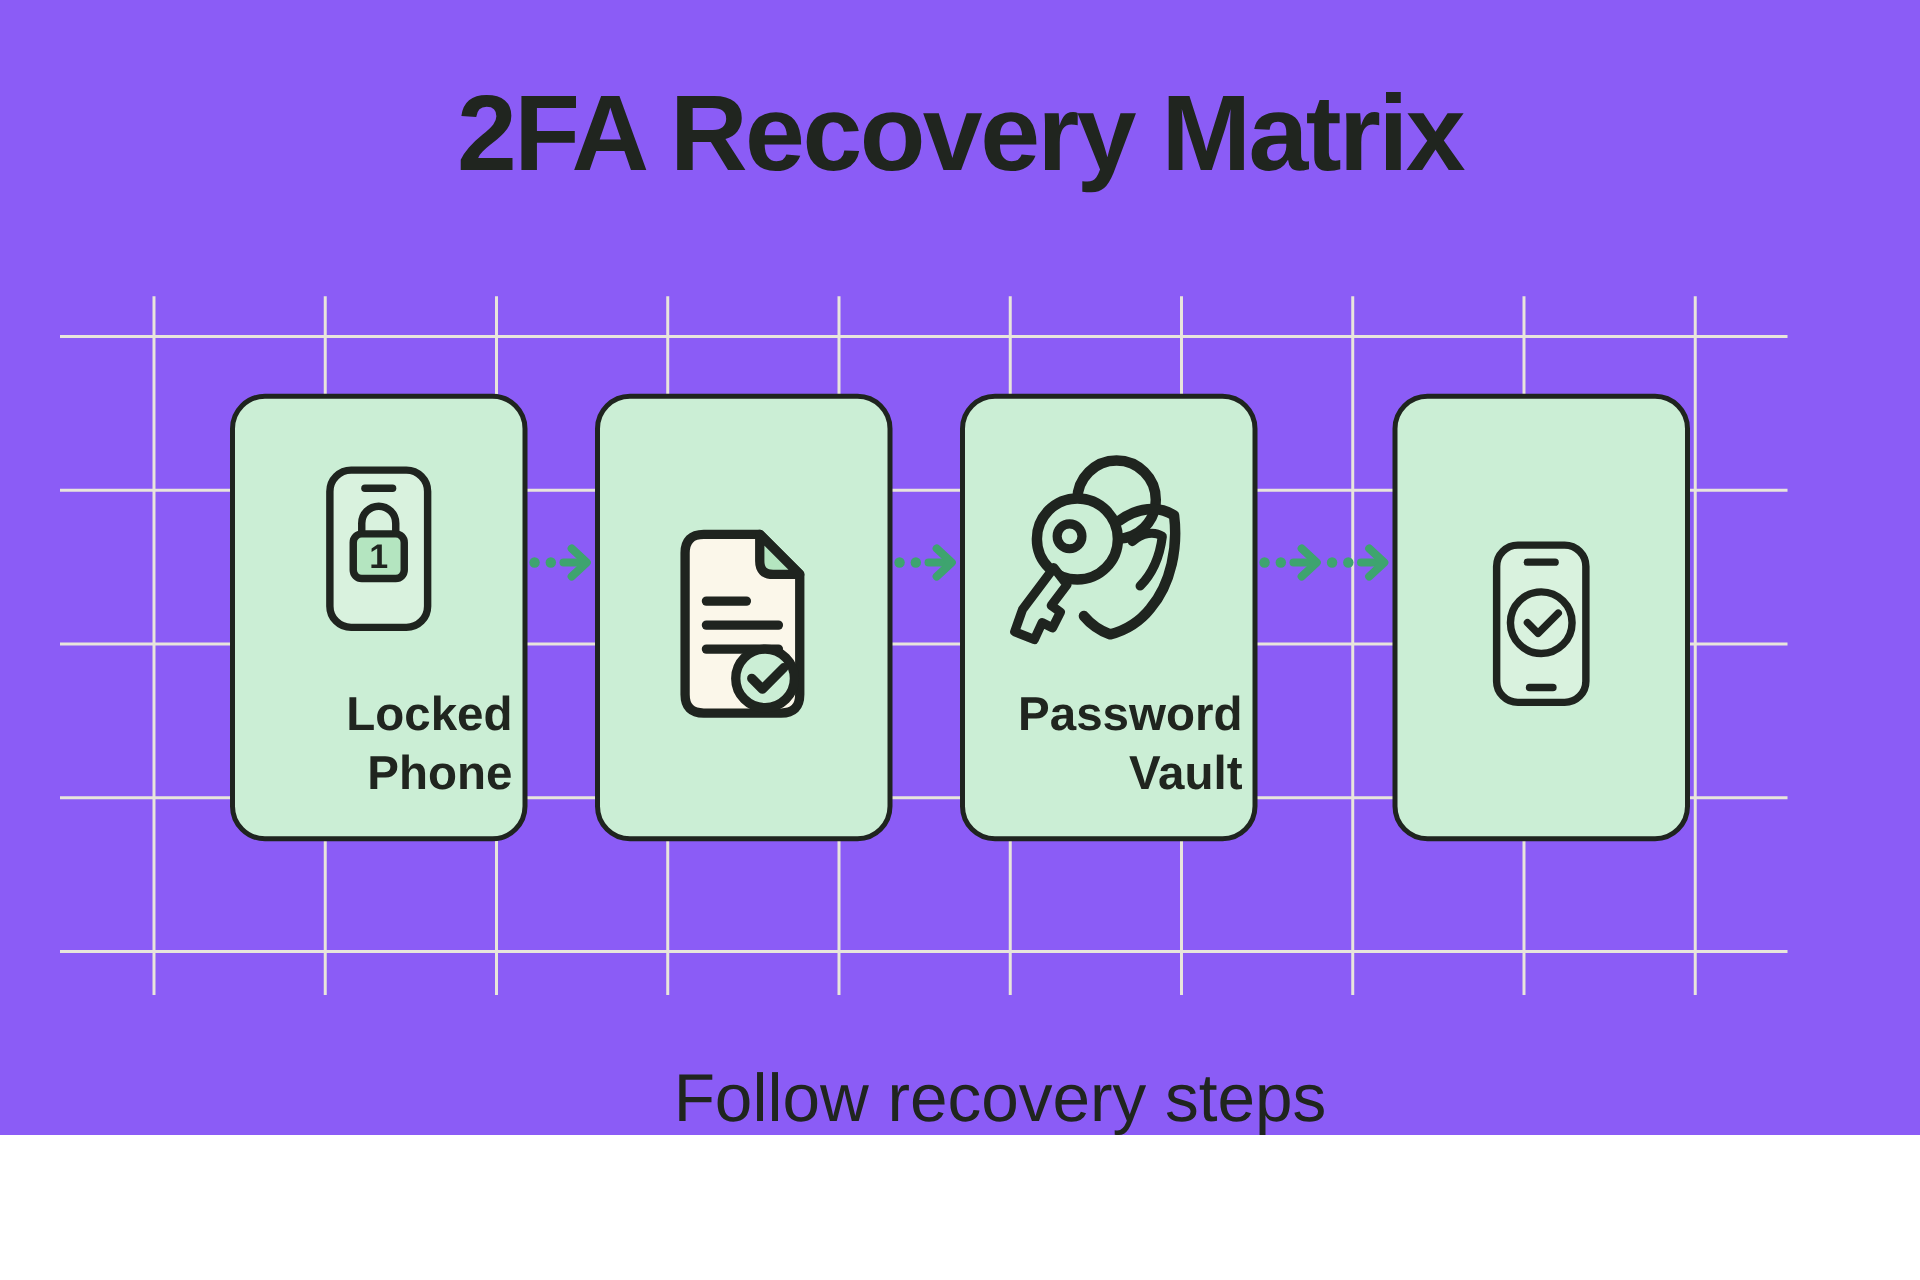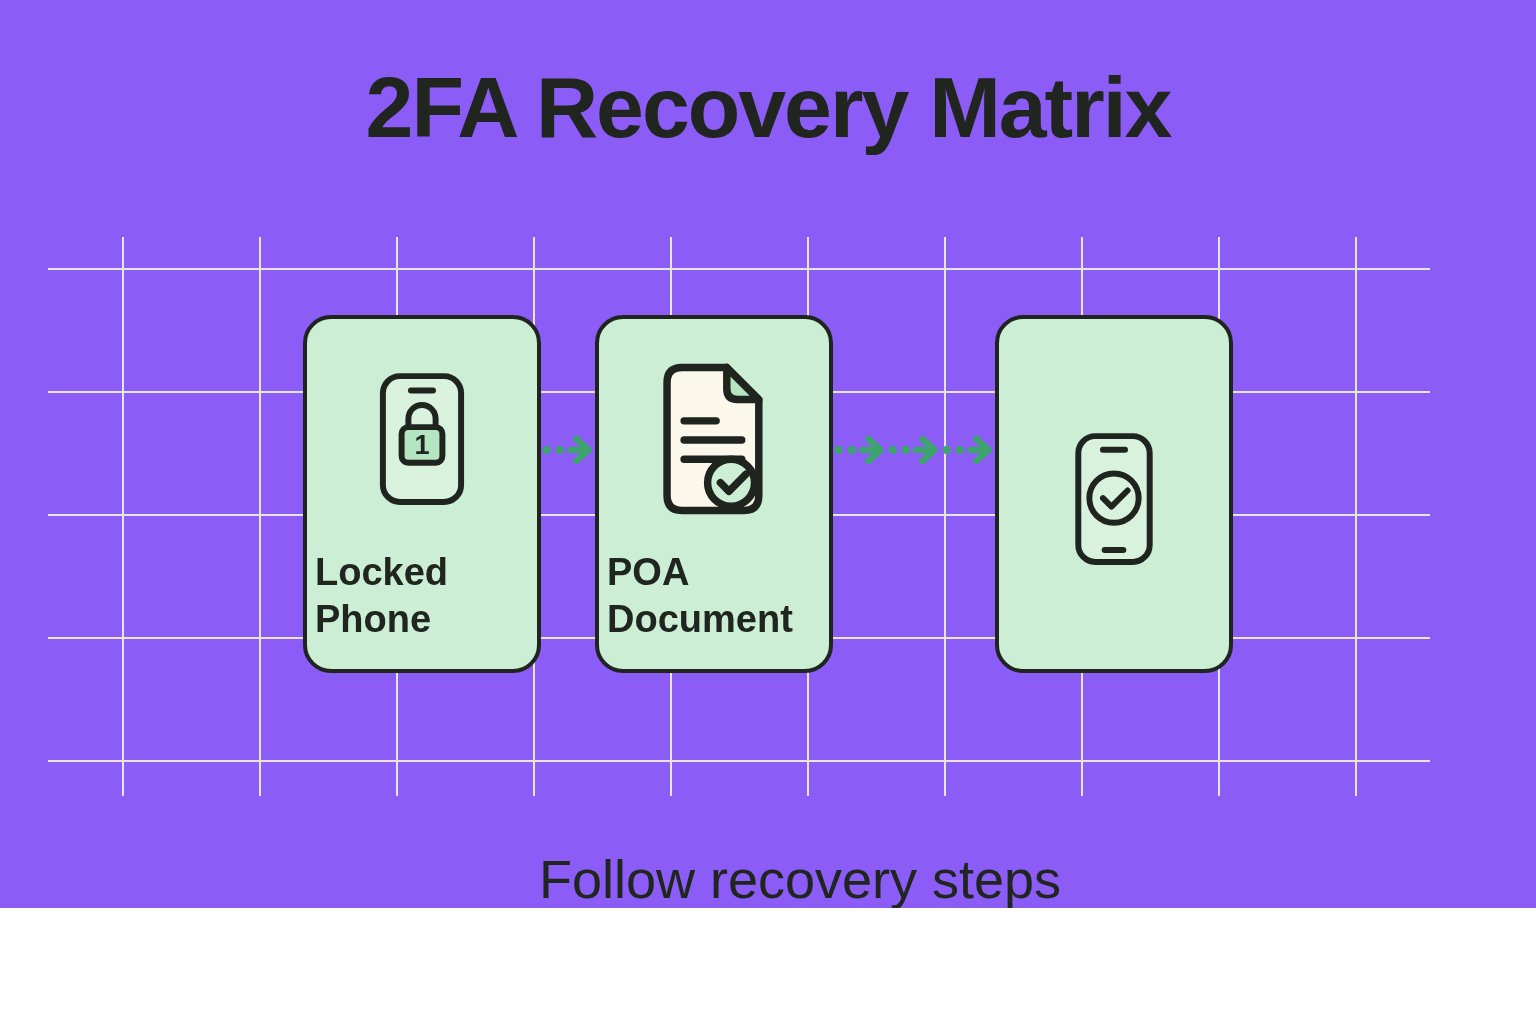--- a/index.html
+++ b/index.html
@@ -56,21 +56,21 @@
     display:flex;
     align-items:center;
     justify-content:center;
     width:100%;
     padding-top:10px;
   }
 
   .card-label {
     flex:0 0 auto;
     margin:0 8px 26px 8px;
-    text-align:left;
+    text-align:right;
     font-size:38px;
     font-weight:700;
     line-height:1.24;
     color:#20251F;
   }
 
   .arrow-gap {
     width:54px;
     margin-top:117px;
     display:flex;
@@ -126,32 +126,48 @@
         <svg width="130" height="160" viewBox="0 0 120 150" fill="none" stroke="#1F241F" stroke-width="7" stroke-linecap="round" stroke-linejoin="round">
           <path d="M30 8 H72 L102 38 V128 Q102 142 88 142 H30 Q16 142 16 128 V22 Q16 8 30 8 Z" fill="#FBF7EA"></path>
           <path d="M72 8 V28 Q72 38 82 38 H102 Z" fill="#B4E5C0"></path>
           <line x1="32" y1="58" x2="62" y2="58"></line>
           <line x1="32" y1="76" x2="86" y2="76"></line>
           <line x1="32" y1="94" x2="86" y2="94"></line>
           <circle cx="76" cy="116" r="22" fill="#CBEED5"></circle>
           <path d="M66 116 l8 8 l16 -16"></path>
         </svg>
       </div>
-      <div class="card-label">POA Document</div>
-    </div>
-
-    <div class="arrow-gap">
-      <svg width="52" height="36" viewBox="0 0 56 36" fill="none">
-        <circle cx="5" cy="18" r="4.5" fill="#3EA46F"></circle>
-        <circle cx="19" cy="18" r="4.5" fill="#3EA46F"></circle>
-        <line x1="30" y1="18" x2="43" y2="18" stroke="#3EA46F" stroke-width="7" stroke-linecap="round"></line>
-        <path d="M37 6 L50 18 L37 30" stroke="#3EA46F" stroke-width="7" stroke-linecap="round" stroke-linejoin="round"></path>
-      </svg>
-    </div>
-
+    </div>
+
+    <div class="arrow-gap">
+      <svg width="52" height="36" viewBox="0 0 56 36" fill="none">
+        <circle cx="5" cy="18" r="4.5" fill="#3EA46F"></circle>
+        <circle cx="19" cy="18" r="4.5" fill="#3EA46F"></circle>
+        <line x1="30" y1="18" x2="43" y2="18" stroke="#3EA46F" stroke-width="7" stroke-linecap="round"></line>
+        <path d="M37 6 L50 18 L37 30" stroke="#3EA46F" stroke-width="7" stroke-linecap="round" stroke-linejoin="round"></path>
+      </svg>
+    </div>
+
+    <div class="card">
+      <div class="icon-box">
+        <svg width="168" height="162" viewBox="0 0 160 155" fill="none" stroke="#1F241F" stroke-width="8" stroke-linecap="round" stroke-linejoin="round">
+
+          <circle cx="86" cy="40" r="30"></circle>
+
+          <path d="M88 56 C102 46 118 44 130 52 C133 76 128 104 112 123 C104 133 93 140 81 143 C73 140 66 135 61 129"></path>
+          <path d="M98 72 C106 65 115 64 121 68 C119 84 113 97 104 106" stroke-width="7"></path>
+
+          <circle cx="56" cy="70" r="31" fill="#CBEED5"></circle>
+          <circle cx="50" cy="68" r="9.5" fill="#CBEED5" stroke-width="7"></circle>
+
+          <path d="M38 92 L14 124 L8 141 L23 147 L29 134 L37 138 L43 126 L36 121 L48 105 Z" fill="#CBEED5" stroke-width="7"></path>
+        </svg>
+      </div>
+      <div class="card-label">Password Vault</div>
+    </div>
 
     <div class="arrow-gap">
       <svg width="52" height="36" viewBox="0 0 56 36" fill="none">
         <circle cx="5" cy="18" r="4.5" fill="#3EA46F"></circle>
         <circle cx="19" cy="18" r="4.5" fill="#3EA46F"></circle>
         <line x1="30" y1="18" x2="43" y2="18" stroke="#3EA46F" stroke-width="7" stroke-linecap="round"></line>
         <path d="M37 6 L50 18 L37 30" stroke="#3EA46F" stroke-width="7" stroke-linecap="round" stroke-linejoin="round"></path>
       </svg>
     </div>
 

